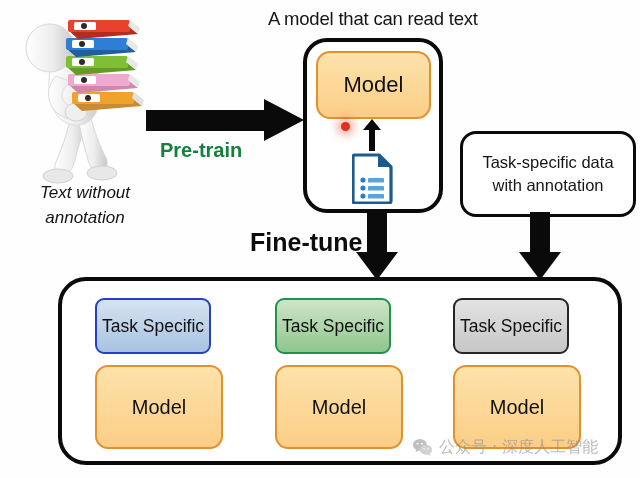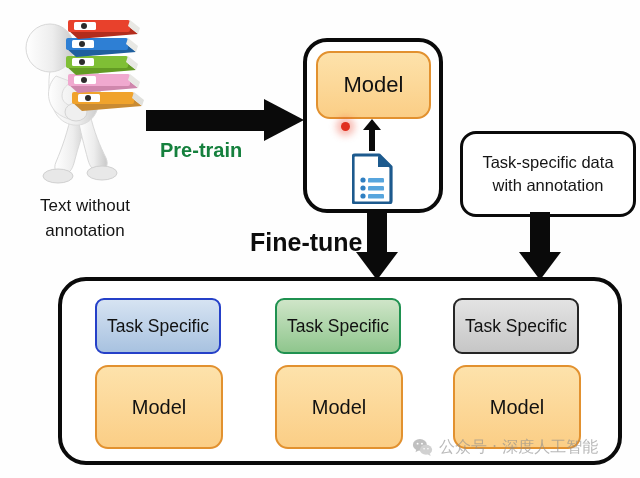--- a/index.html
+++ b/index.html
@@ -15,22 +15,22 @@
   .lbl{position:absolute;color:#1b1b1b;white-space:nowrap;}
   .lbl.bold{font-weight:bold;}
 
   
   #caption{
     left:268px;top:8px;font-size:18.5px;letter-spacing:-0.2px;color:#141414;
   }
 
   
   #source-label{
-    left:5px;top:193px;width:160px;font-size:17px;line-height:25px;color:#141414;
-    white-space:normal;text-align:center;
+    left:5px;top:180px;width:160px;font-size:17px;line-height:25px;color:#141414;
+    white-space:normal;text-align:center;font-style:italic;
   }
 
   
   .harrow{position:absolute;}
   .harrow .shaft{position:absolute;background:#0a0a0a;}
   .harrow .head{position:absolute;width:0;height:0;border-style:solid;}
 
   #pretrain-arrow{left:146px;top:99px;width:158px;height:42px;}
   #pretrain-arrow .shaft{left:0;top:11px;width:120px;height:21px;}
   #pretrain-arrow .head{
@@ -96,21 +96,21 @@
     background:linear-gradient(180deg,#cfe5c8 0%,#8fc68d 100%);
     border:2.5px solid #1f9150;border-radius:9px;
   }
   .chip-task-gray{
     background:linear-gradient(180deg,#e3e3e3 0%,#c6c6c6 100%);
     border:2.5px solid #252525;border-radius:9px;
   }
 
   #model-top{left:316px;top:51px;width:115px;height:68px;border-radius:14px;font-size:22px;}
 
-  .task-chip{width:126px;height:56px;font-size:17.5px;line-height:22px;top:298px;}
+  .task-chip{width:116px;height:56px;font-size:17.5px;line-height:22px;top:298px;}
   .model-chip{width:128px;height:84px;font-size:20px;top:365px;}
   .col1{left:95px;}
   .col2{left:275px;}
   .col3{left:453px;}
 
   
   #doc-icon{position:absolute;left:352px;top:152px;width:42px;height:52px;}
 
   
   #red-dot{
@@ -205,20 +205,21 @@
   </div>
 
   <div class="lbl" id="source-label">Text without annotation</div>
 
   <div class="harrow" id="pretrain-arrow">
     <div class="shaft"></div>
       <div class="head"></div>
   </div>
   <div class="lbl bold" id="pretrain-label">Pre-train</div>
 
+  <div class="lbl" id="caption">A model that can read text</div>
 
   <div class="outerbox" id="pretrain-box"></div>
 
   <div class="chip chip-model" id="model-top">
     <span>Model</span>
   </div>
 
   <div id="red-dot"></div>
 
   <div class="varrow" id="doc-arrow">

